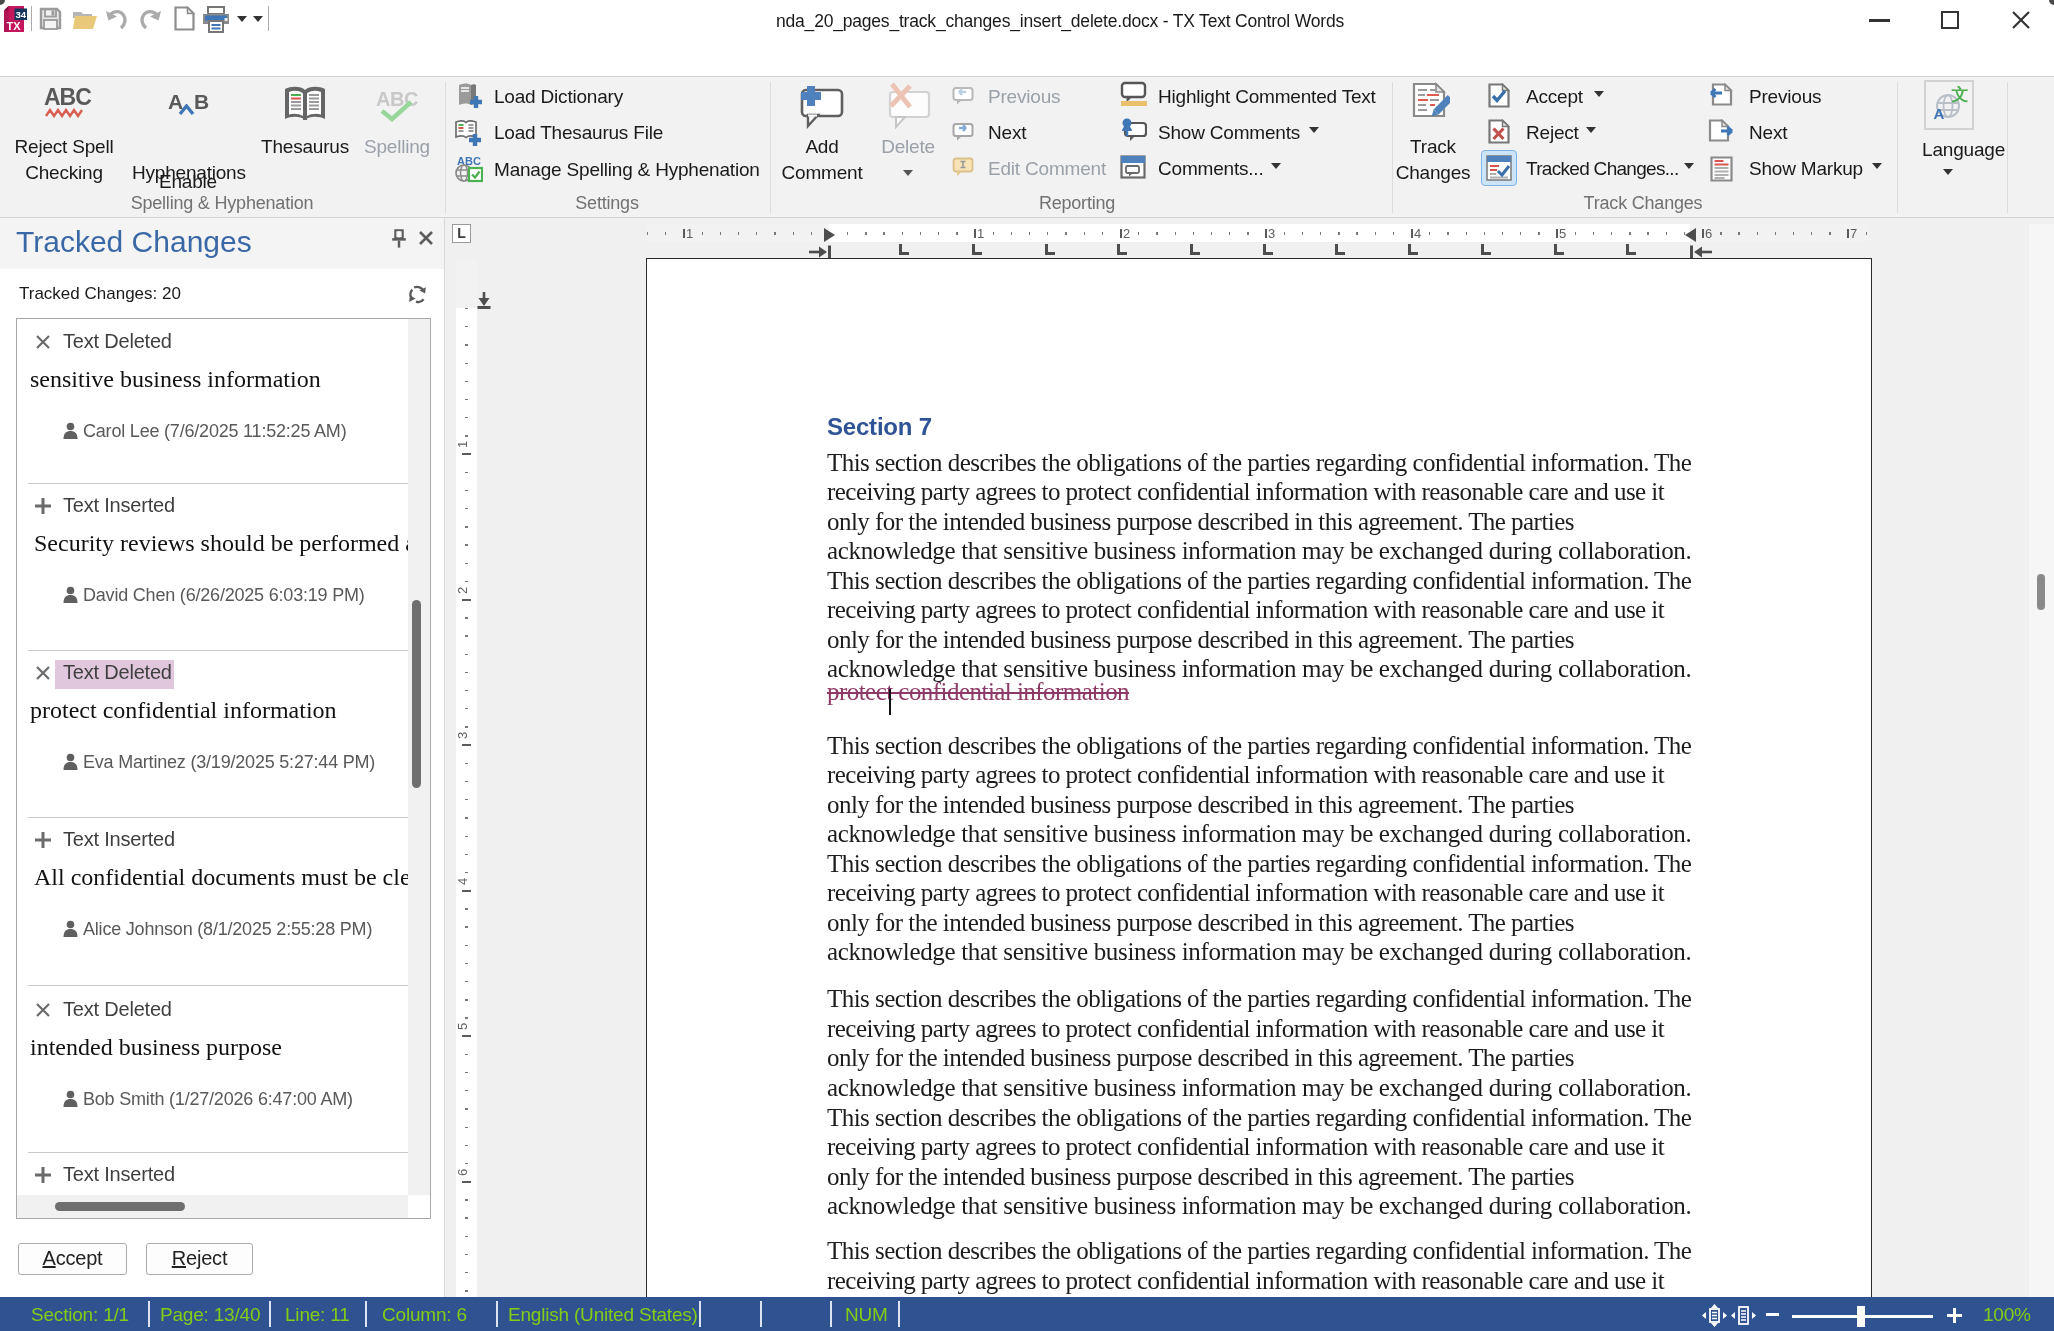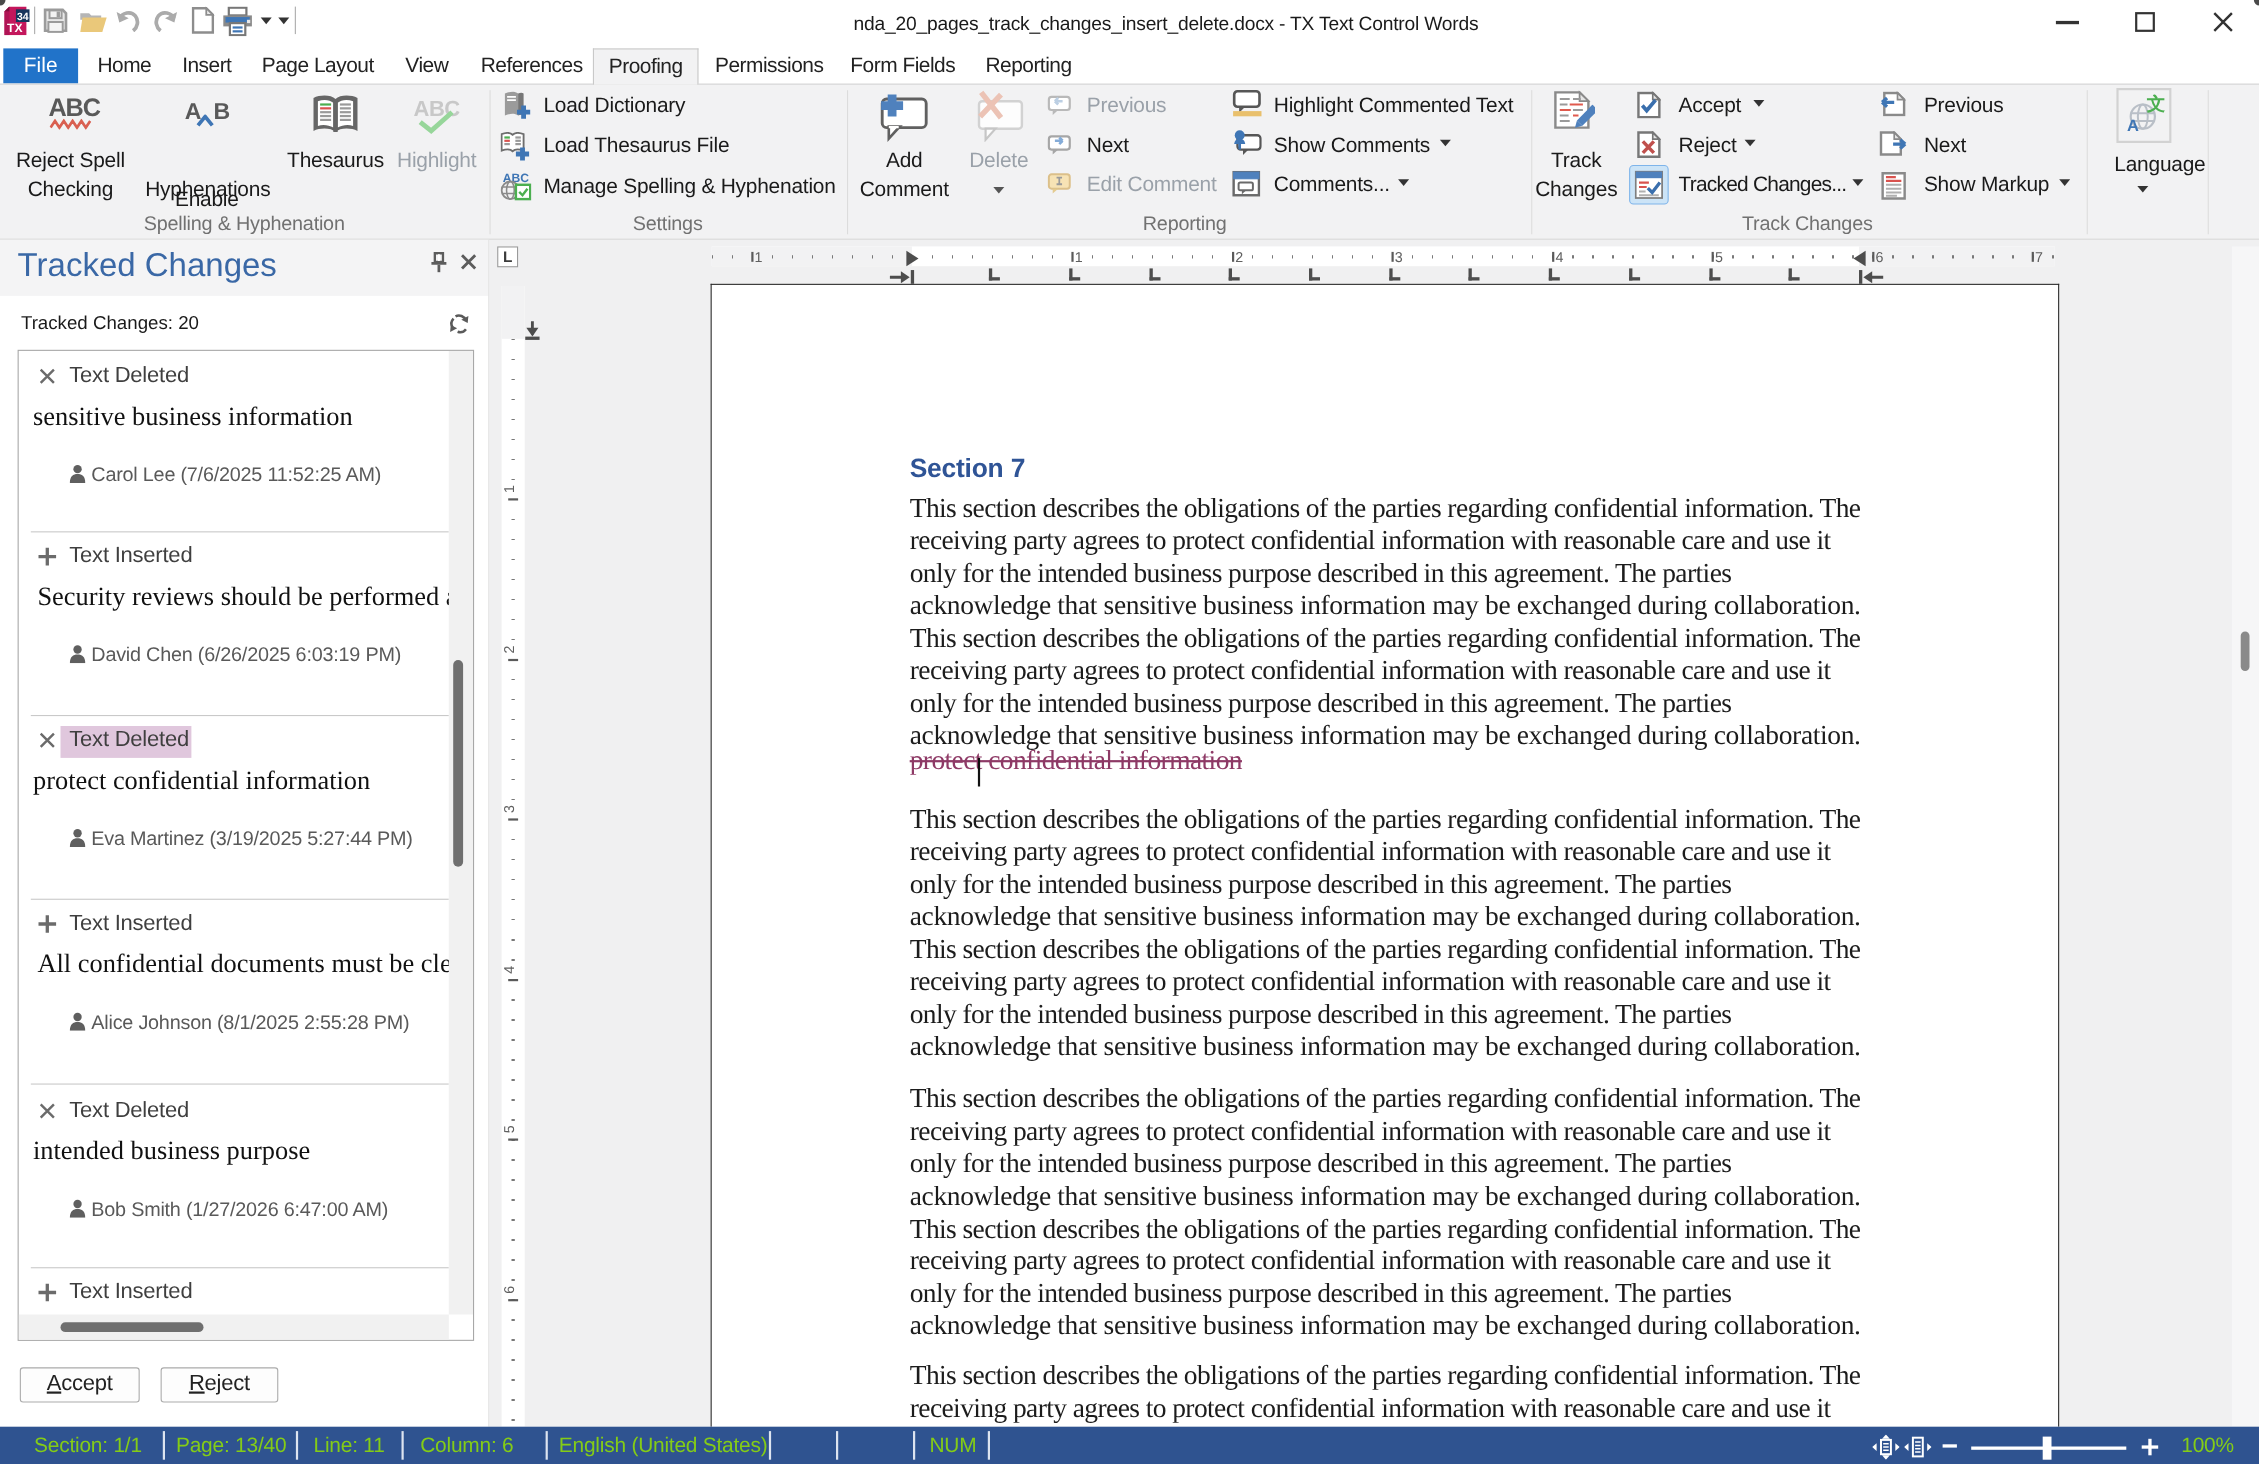--- a/index.html
+++ b/index.html
@@ -131,32 +131,20 @@
 
     <div class="abs" style="left:1869px;top:19px;width:21px;height:2.5px;background:#333;"></div>
     <div class="abs" style="left:1941px;top:11px;width:18px;height:18px;border:2px solid #333;"></div>
     <svg class="abs" style="left:2011px;top:10px;" width="20" height="20" viewBox="0 0 20 20">
       <path d="M2 2 L18 18 M18 2 L2 18" stroke="#333" stroke-width="2.2"></path>
     </svg>
     <div class="corner" style="left:0;border-bottom-right-radius:6px;"></div>
     <div class="corner" style="left:2049px;border-bottom-left-radius:6px;"></div>
   </div>
 
-  <div id="tabbar">
-    <div id="tab-file" class="tab">File</div>
-    <div class="tab" style="left:84px;width:58px;">Home</div>
-    <div class="tab" style="left:164px;width:48px;">Insert</div>
-    <div class="tab" style="left:238px;width:100px;">Page Layout</div>
-    <div class="tab" style="left:366px;width:44px;">View</div>
-    <div class="tab" style="left:437px;width:88px;">References</div>
-    <div id="tab-proof" class="tab" style="left:539px;width:96px;">Proofing</div>
-    <div class="tab" style="left:650px;width:98px;">Permissions</div>
-    <div class="tab" style="left:773px;width:95px;">Form Fields</div>
-    <div class="tab" style="left:892px;width:86px;">Reporting</div>
-  </div>
 
   <div id="ribbon">
 
     <div class="abs" style="left:44px;top:7px;font-size:23px;font-weight:bold;color:#595959;letter-spacing:-1px;">ABC</div>
     <svg class="abs" style="left:45px;top:31px;" width="38" height="10" viewBox="0 0 38 10">
       <polyline points="1,8 5,2 9,8 13,2 17,8 21,2 25,8 29,2 33,8 37,2" fill="none" stroke="#d95f50" stroke-width="2.4"></polyline>
     </svg>
     <div class="biglabel" style="left:8px;top:59px;width:112px;">Reject Spell</div>
     <div class="biglabel" style="left:8px;top:85px;width:112px;">Checking</div>
     <div class="abs" style="left:168px;top:13px;font-size:21px;font-weight:bold;color:#595959;">A</div>
@@ -181,21 +169,21 @@
       <rect x="26" y="15" width="10" height="2" fill="#9a9a9a"></rect>
         <rect x="26" y="18.5" width="10" height="2" fill="#9a9a9a"></rect>
       <rect x="26" y="22" width="10" height="2" fill="#9a9a9a"></rect>
       <rect x="20" y="4" width="4" height="30" fill="#666"></rect>
     </svg>
     <div class="biglabel" style="left:249px;top:59px;width:112px;">Thesaurus</div>
     <div class="abs" style="left:376px;top:11px;font-size:20px;font-weight:bold;color:#c8c8c8;letter-spacing:-0.5px;">ABC</div>
     <svg class="abs" style="left:379px;top:23px;" width="36" height="22" viewBox="0 0 36 22">
       <polyline points="3,11 13,19 32,2" fill="none" stroke="#97d69a" stroke-width="4.4"></polyline>
     </svg>
-    <div class="biglabel dis" style="left:341px;top:59px;width:112px;">Highlight</div>
+    <div class="biglabel dis" style="left:341px;top:59px;width:112px;">Spelling</div>
     <div class="glabel" style="left:102px;width:240px;">Spelling &amp; Hyphenation</div>
     <div class="gsep" style="left:445px;"></div>
 
     <svg class="abs" style="left:455px;top:6px;" width="28" height="28" viewBox="0 0 28 28">
       <path d="M4 2 C 9 0, 13 0, 16 2 L16 22 C 13 20, 9 20, 4 22 Z" fill="#9b9b9b"></path>
       <path d="M16 2 C 18 1, 20 1, 21 2 L21 22 C 20 21, 18 21, 16 22 Z" fill="#777"></path>
       <path d="M6 5 h8 M6 8 h8" stroke="#fff" stroke-width="1.6"></path>
       <rect x="14" y="12" width="14" height="14" fill="none"></rect>
       <path d="M21 13 v12 M15 19 h12" stroke="#3f76b5" stroke-width="4.4"></path>
     </svg>

